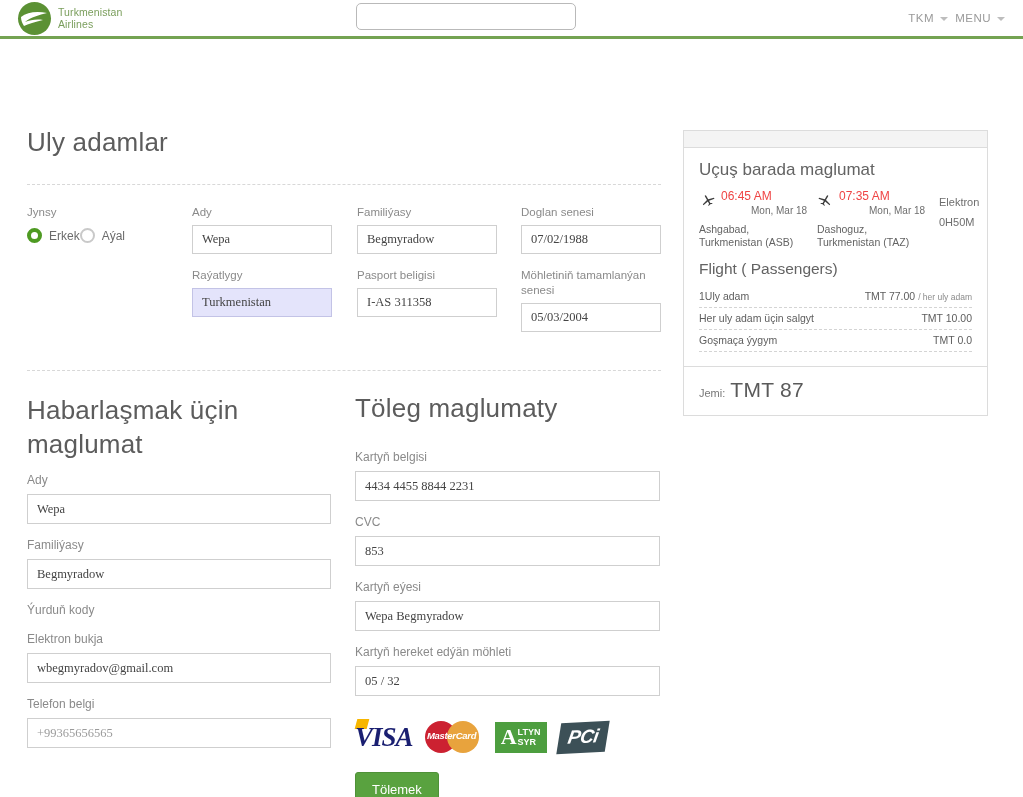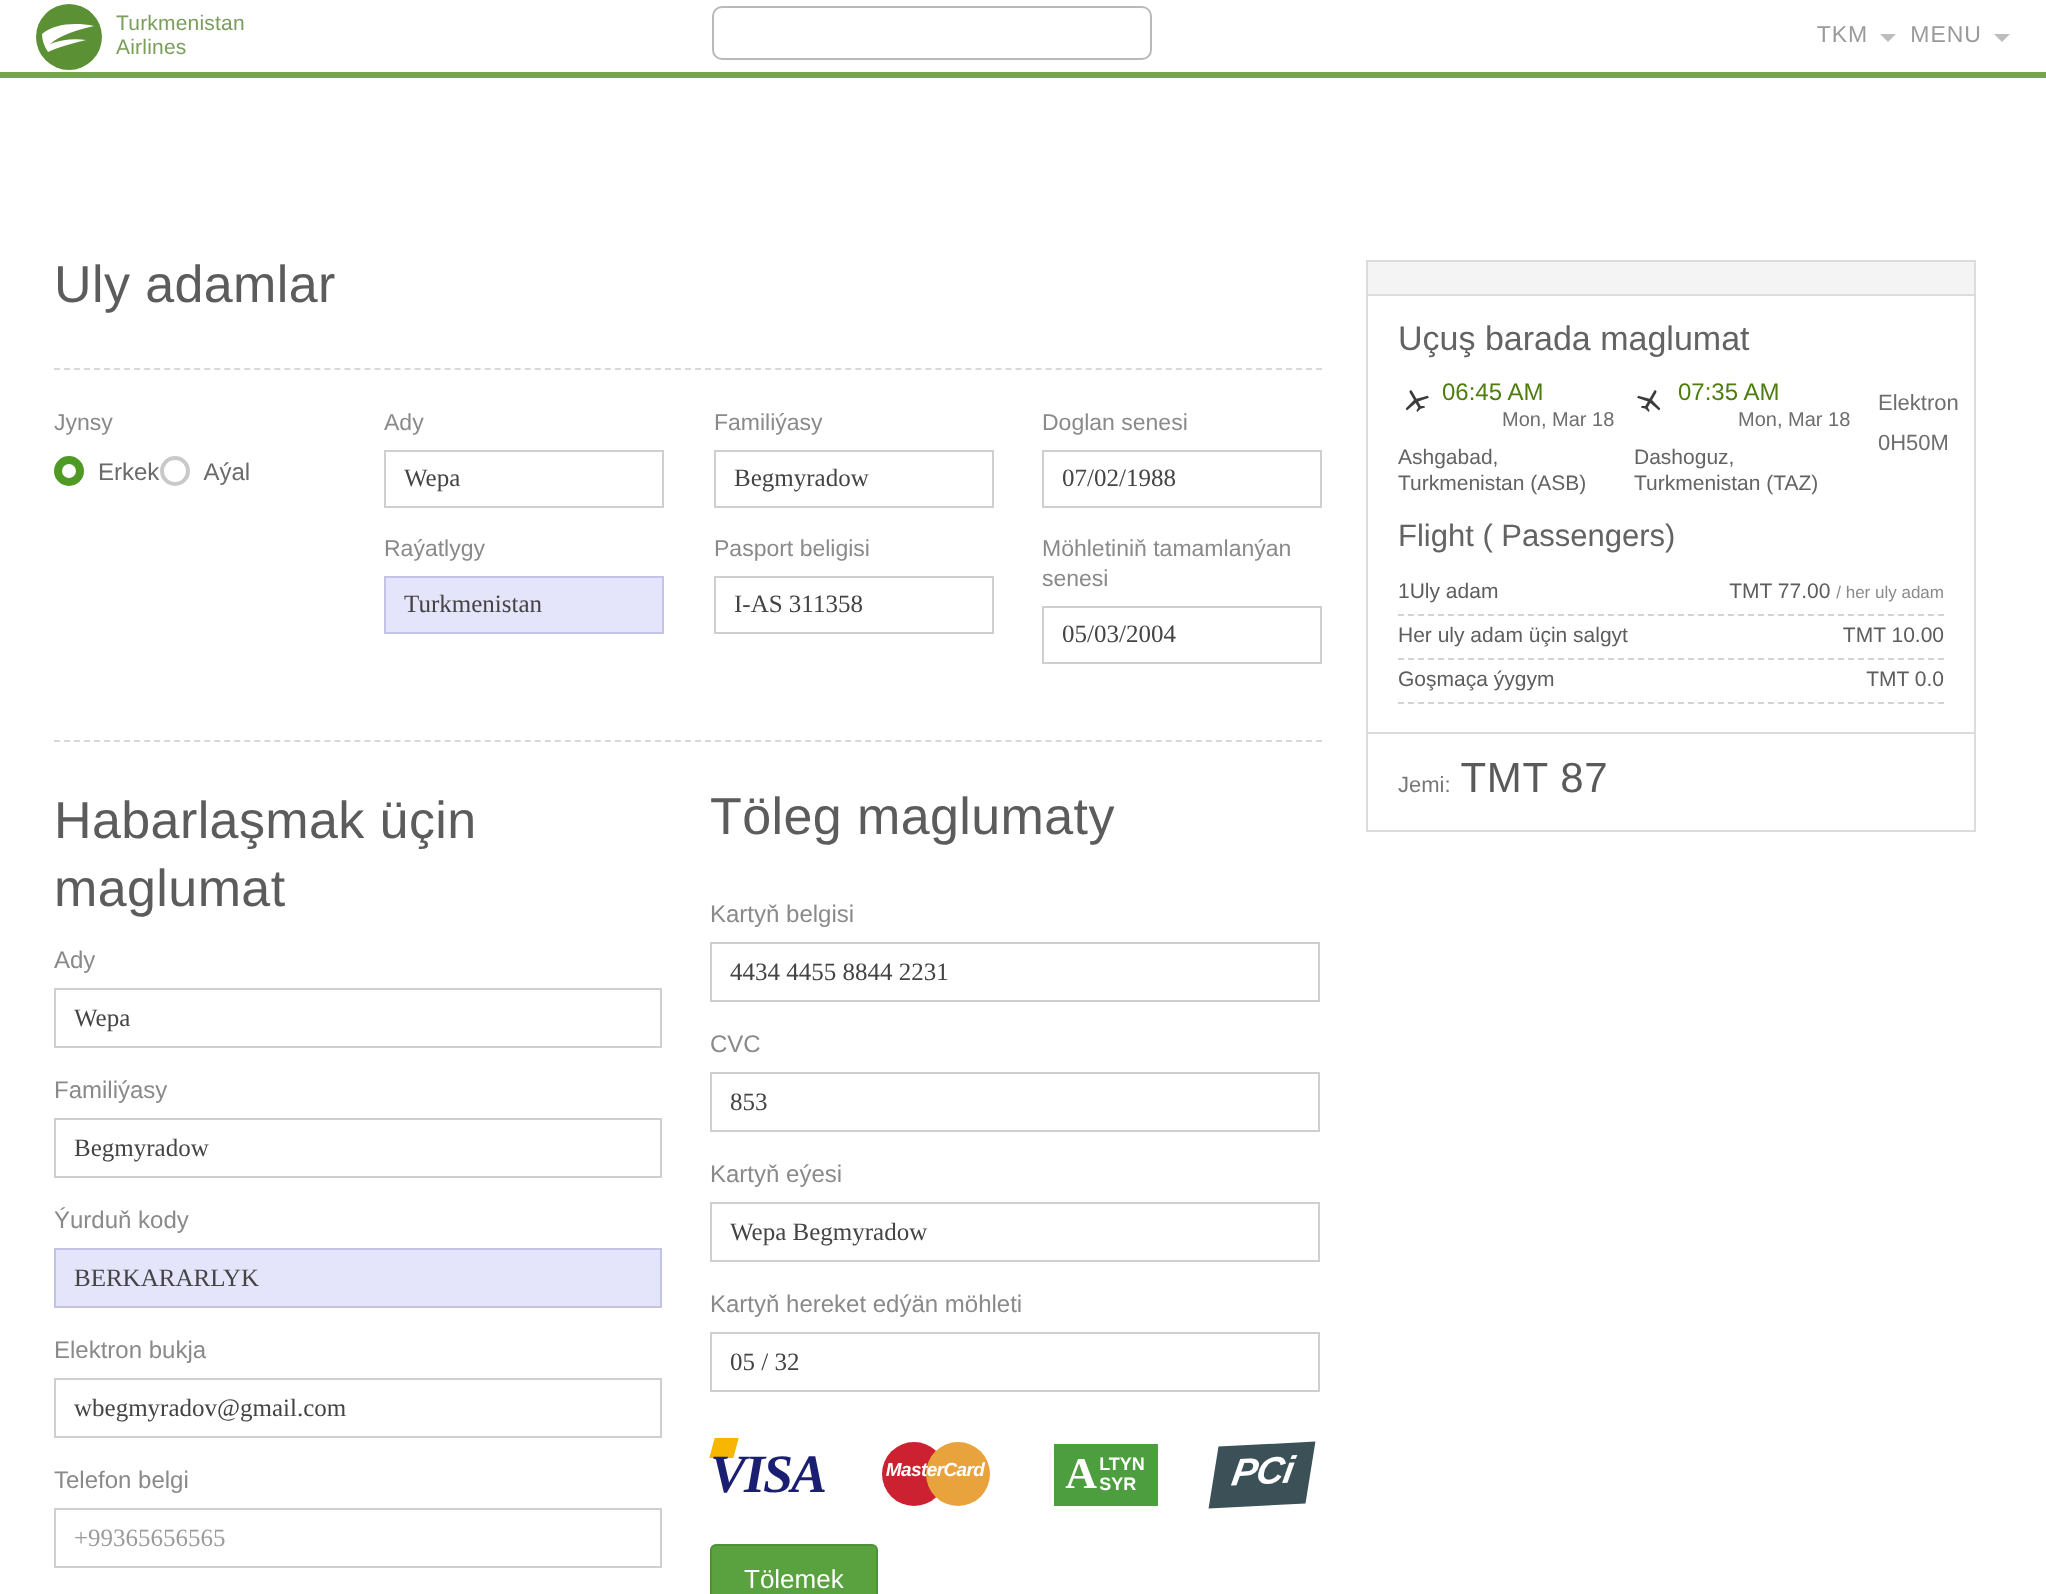--- a/index.html
+++ b/index.html
@@ -156,21 +156,21 @@
   .lower { position: relative; margin-top: 22px; height: 430px; }
   .lower-left  { position: absolute; left: 0;   top: 0; width: 304px; }
   .lower-right { position: absolute; left: 328px; top: 0; width: 305px; }
 
   .field-block { margin-bottom: 14px; }
   .field-block .fld-label { margin-bottom: 6px; font-size: 12px; }
   .field-block .fld-input { height: 30px; }
 
   
   .pay-logos {
-    display: flex; align-items: center; gap: 28px;
+    display: flex; align-items: center; gap: 12px;
     margin-top: 22px; margin-bottom: 16px; height: 38px;
   }
   .logo-visa {
     font-family: "Liberation Serif", serif;
     font-style: italic; font-weight: bold;
     font-size: 27px; color: #1a1f71;
     letter-spacing: -1px;
     position: relative;
   }
   .logo-visa::after {
@@ -241,21 +241,21 @@
   .card-h {
     font-size: 17px; color: #636363; font-weight: normal;
     margin: 0 0 10px 0;
   }
   .legs { position: relative; height: 62px; }
   .leg { position: absolute; top: 0; }
   .leg.dep { left: 0; width: 125px; }
   .leg.arr { left: 118px; width: 125px; }
   .leg-top { display: flex; align-items: flex-start; gap: 5px; }
   .plane { width: 17px; height: 17px; flex: none; margin-top: 1px; }
-  .leg-time { font-size: 12px; color: #4d7c0f; line-height: 13px; }
+  .leg-time { font-size: 12px; color: #ef4444; line-height: 13px; }
   .leg-date { font-size: 10px; color: #6e6e6e; line-height: 13px; margin-top: 1px; padding-left: 30px; }
   .leg-city {
     font-size: 10.5px; color: #636363; line-height: 13px; margin-top: 6px;
   }
   .dur {
     position: absolute; left: 240px; top: 2px; width: 78px;
     font-size: 11px; color: #6e6e6e; line-height: 20px;
     white-space: nowrap;
   }
 
@@ -377,21 +377,20 @@
           <input class="fld-input" type="text" value="Wepa" style="">
         </div>
 
         <div class="field-block">
           <div class="fld-label">Familiýasy</div>
           <input class="fld-input" type="text" value="Begmyradow" style="">
         </div>
 
         <div class="field-block">
           <div class="fld-label">Ýurduň kody</div>
-          <input class="fld-input autofill" type="text" value="BERKARARLYK" style="">
         </div>
 
         <div class="field-block">
           <div class="fld-label">Elektron bukja</div>
           <input class="fld-input" type="text" value="wbegmyradov@gmail.com" style="">
         </div>
 
         <div class="field-block">
           <div class="fld-label">Telefon belgi</div>
           <input class="fld-input" type="text" placeholder="+99365656565" style="">

